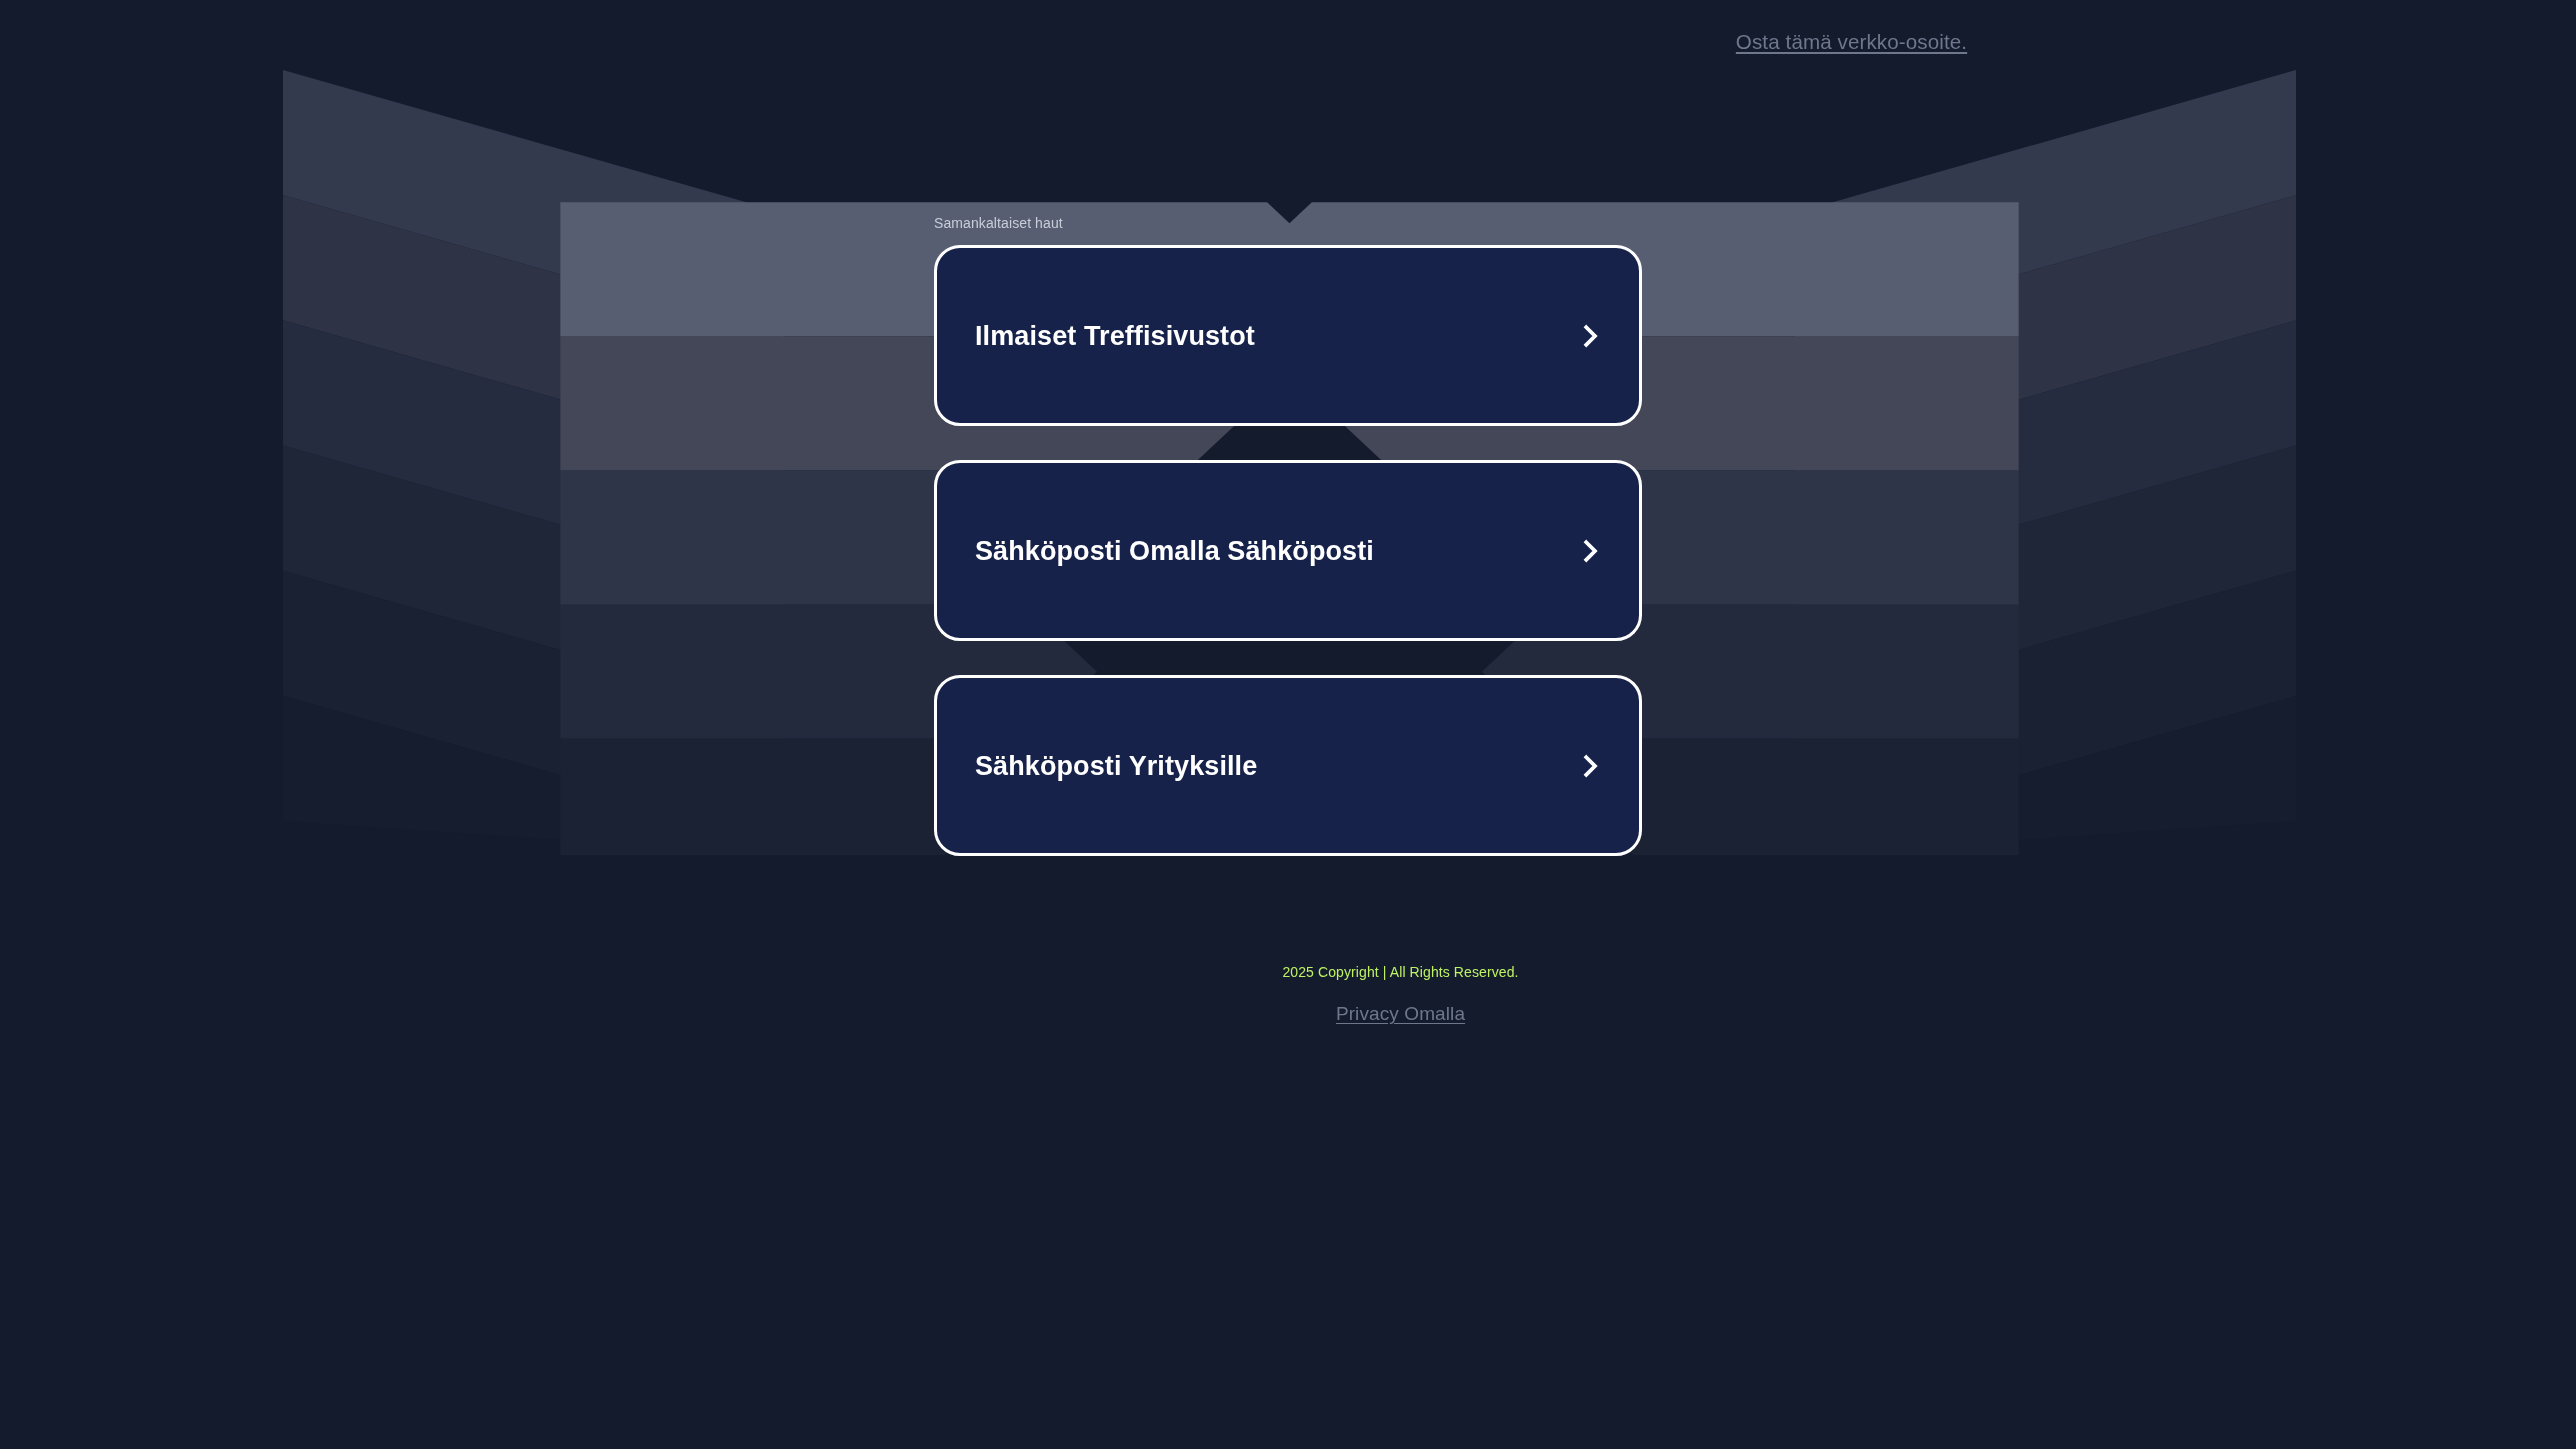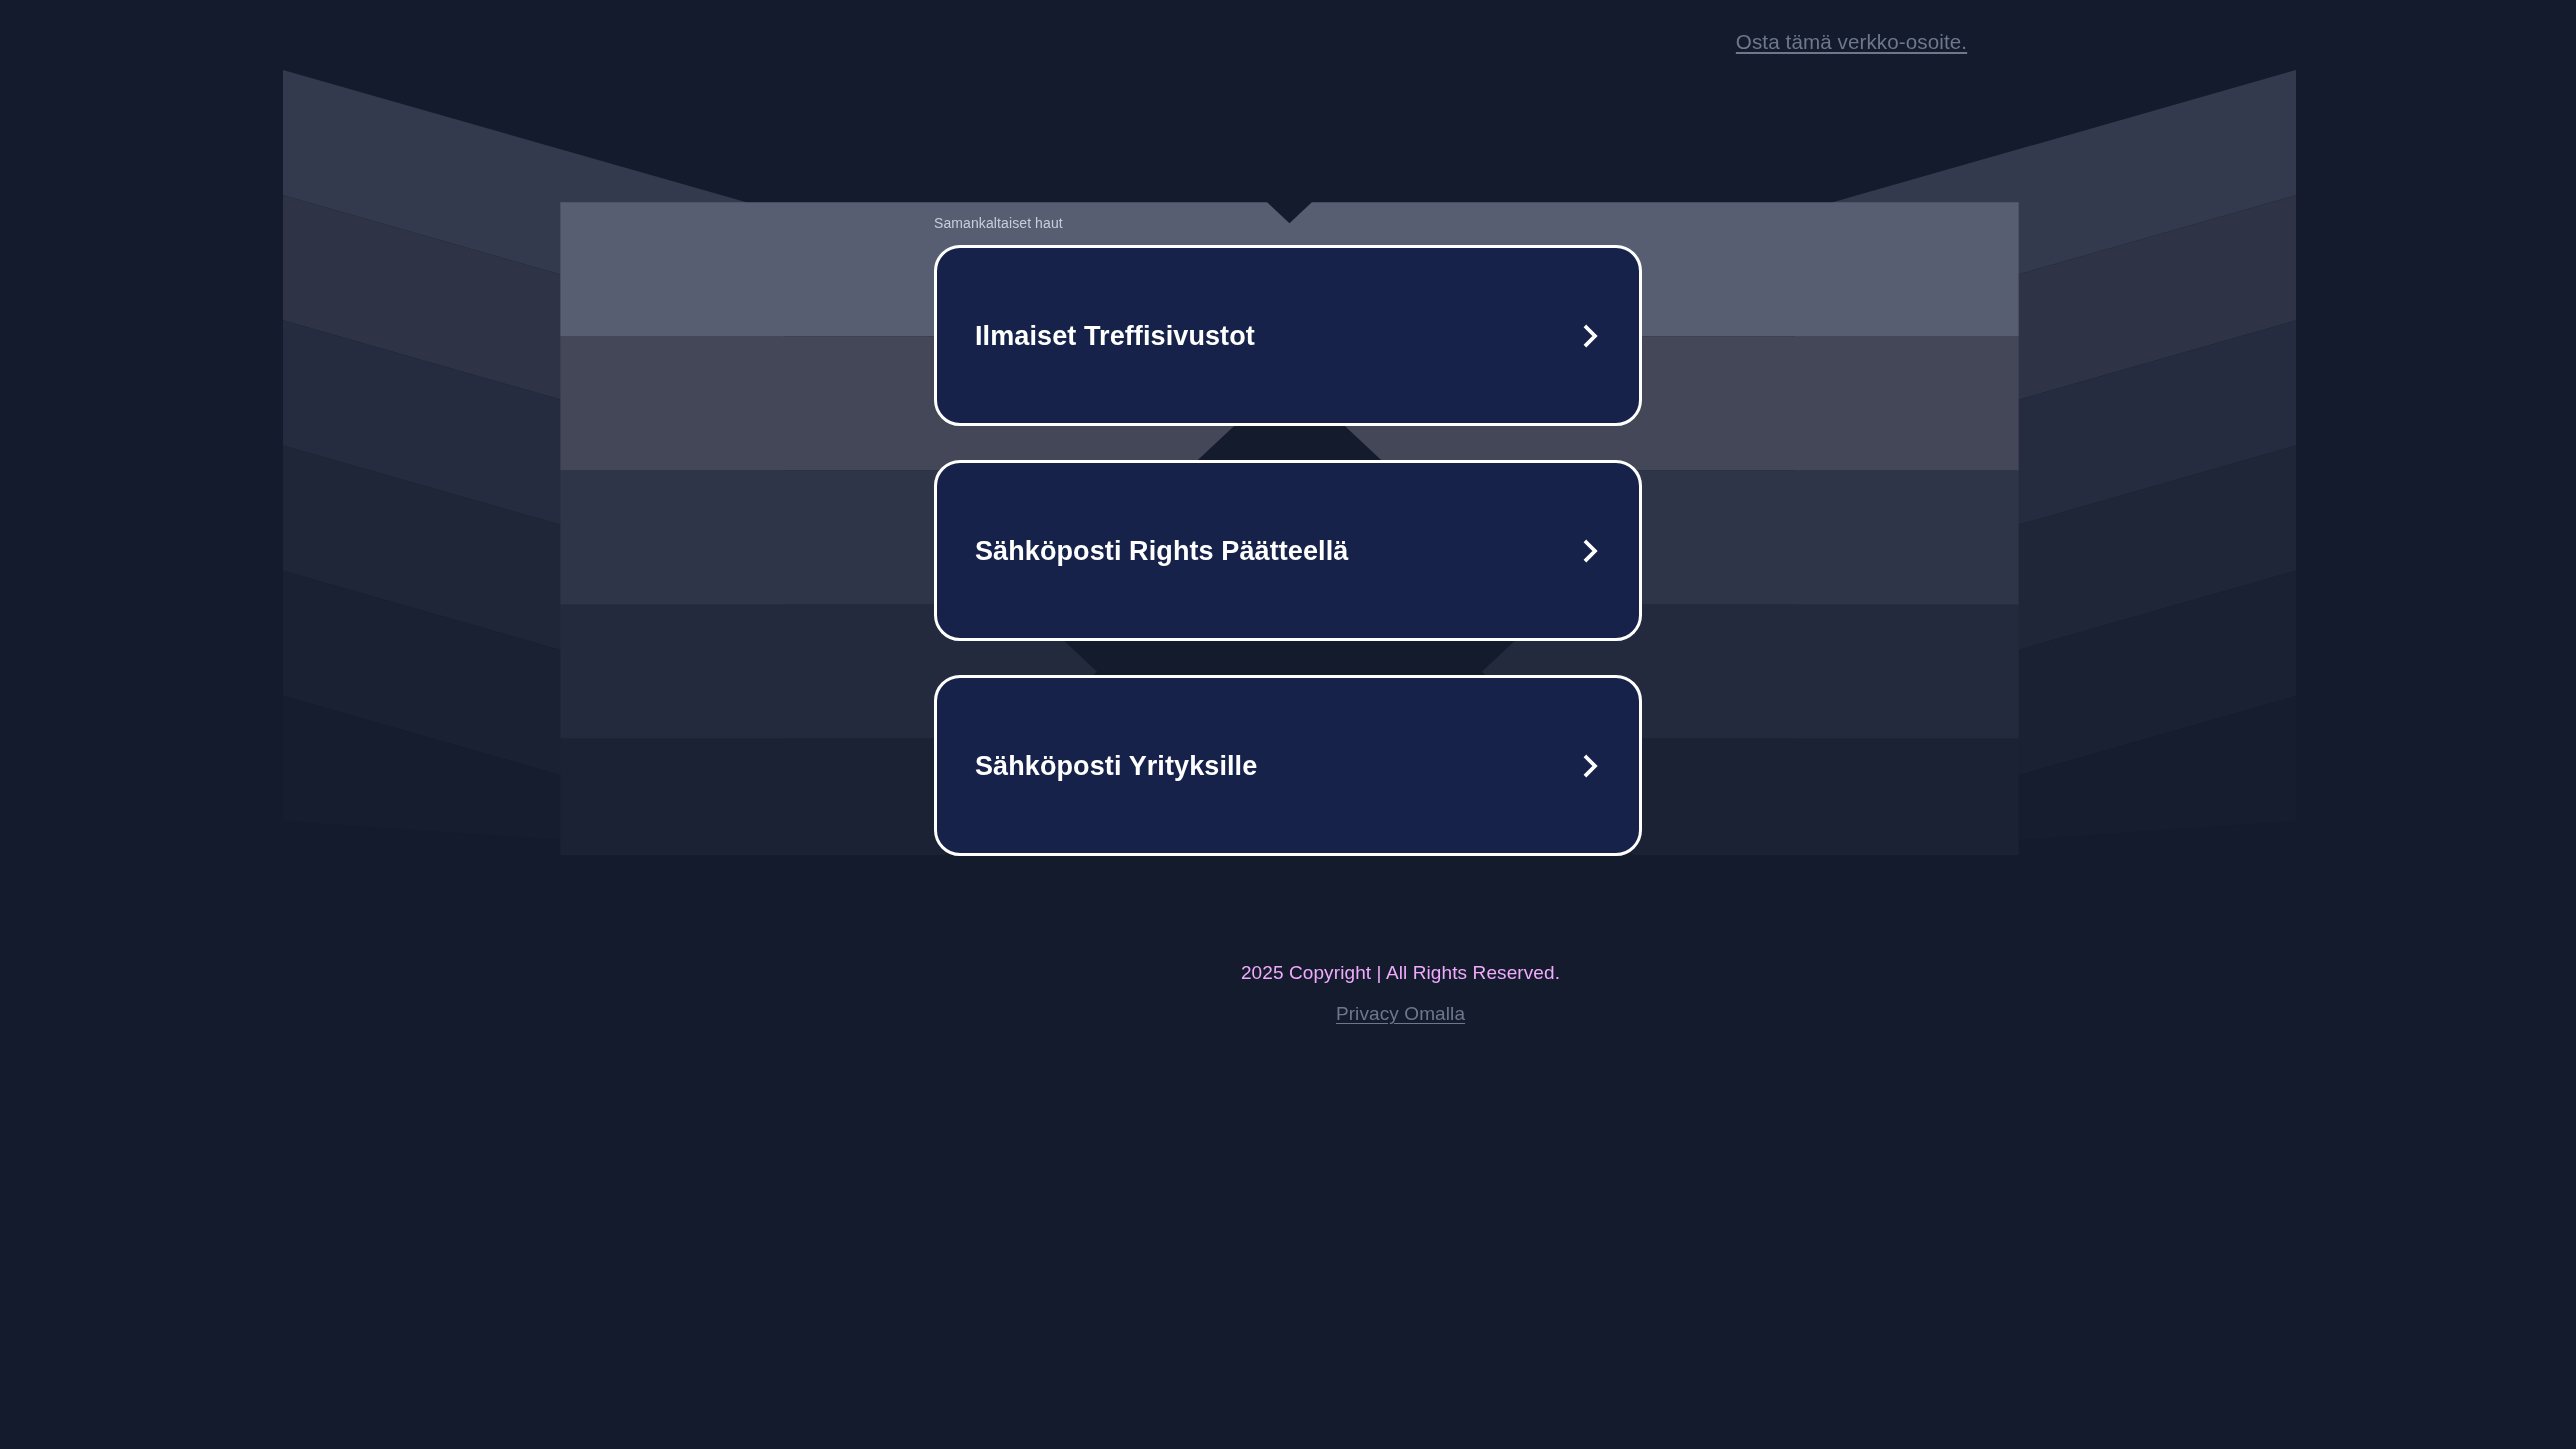--- a/index.html
+++ b/index.html
@@ -103,23 +103,23 @@
 
   
   #footer {
     position: absolute;
     left: 0;
     top: 962px;
     width: 2576px;
     text-align: center;
   }
   #copyright {
-    font-size: 19px;
+    font-size: 14px;
     line-height: 21.5px;
-    color: #f0abfc;
+    color: #bef264;
     letter-spacing: 0.1px;
     margin-left: 0;
   }
   #privacy-wrap { margin-top: 19.7px; }
   #privacy-link {
     font-size: 19px;
     line-height: 21.5px;
     color: #6f778c;
     text-decoration: underline;
     text-underline-offset: 2.7px;
@@ -188,21 +188,21 @@
     <div class="card">
       <span class="card-label">Ilmaiset Treffisivustot</span>
       <span class="chevron">
         <svg viewBox="0 0 24 24" fill="none" stroke="#ffffff" stroke-width="3" stroke-linecap="square" stroke-linejoin="miter">
           <polyline points="9,5 16,12 9,19"></polyline>
         </svg>
       </span>
     </div>
 
     <div class="card">
-      <span class="card-label">Sähköposti Rights Päätteellä</span>
+      <span class="card-label">Sähköposti Omalla Sähköposti</span>
       <span class="chevron">
         <svg viewBox="0 0 24 24" fill="none" stroke="#ffffff" stroke-width="3" stroke-linecap="square" stroke-linejoin="miter">
           <polyline points="9,5 16,12 9,19"></polyline>
         </svg>
       </span>
     </div>
 
     <div class="card">
       <span class="card-label">Sähköposti Yrityksille</span>
       <span class="chevron">

